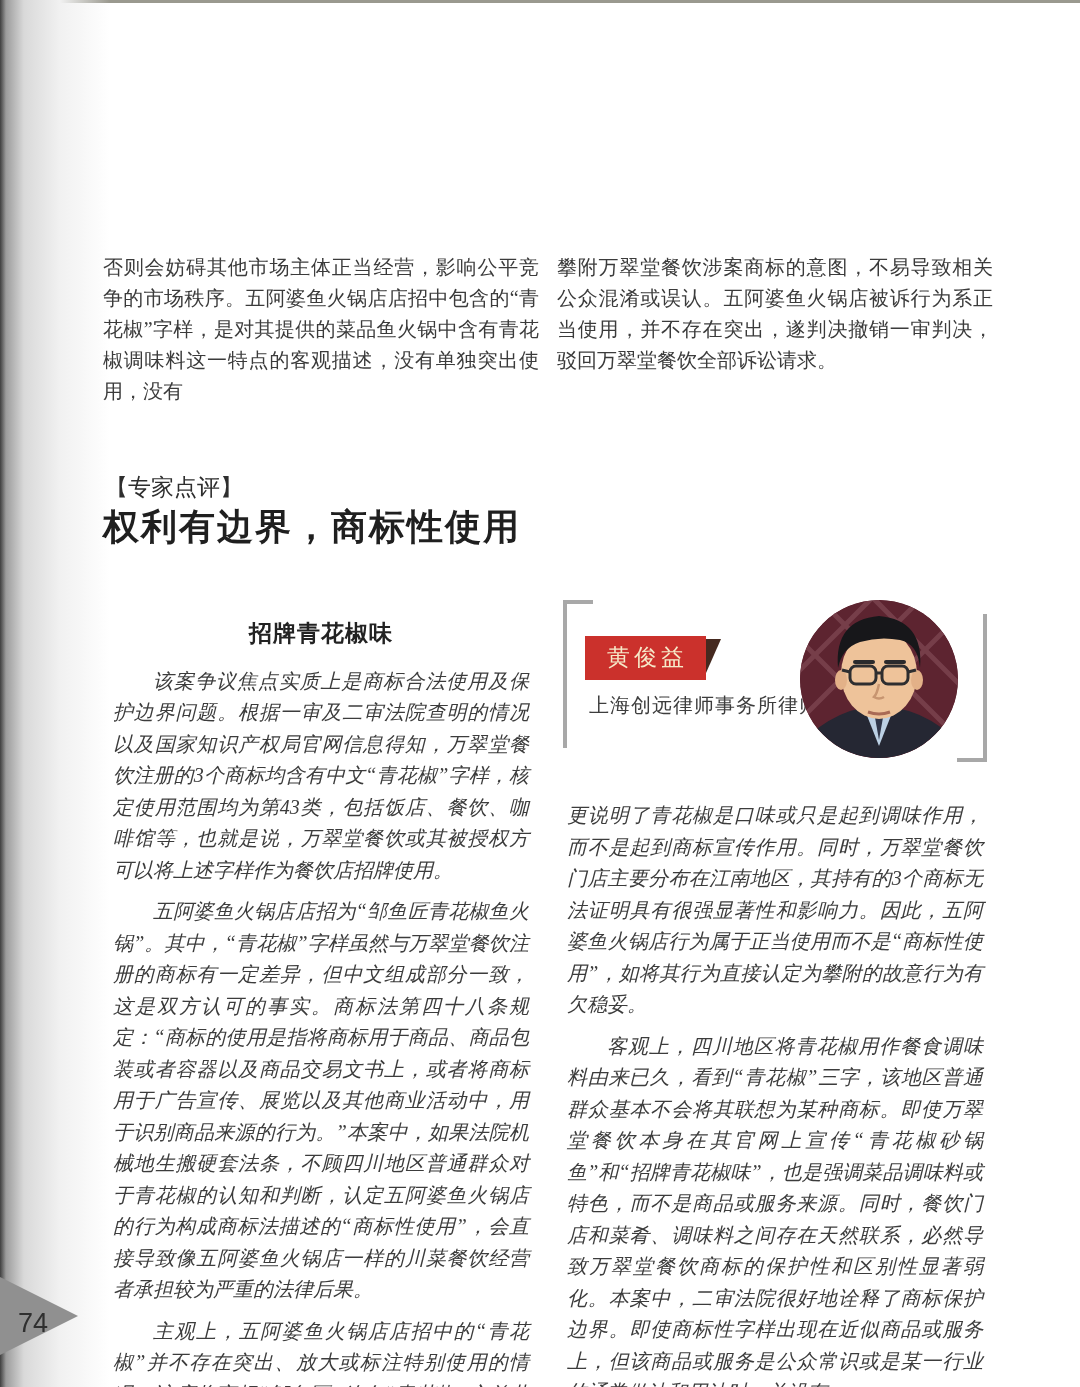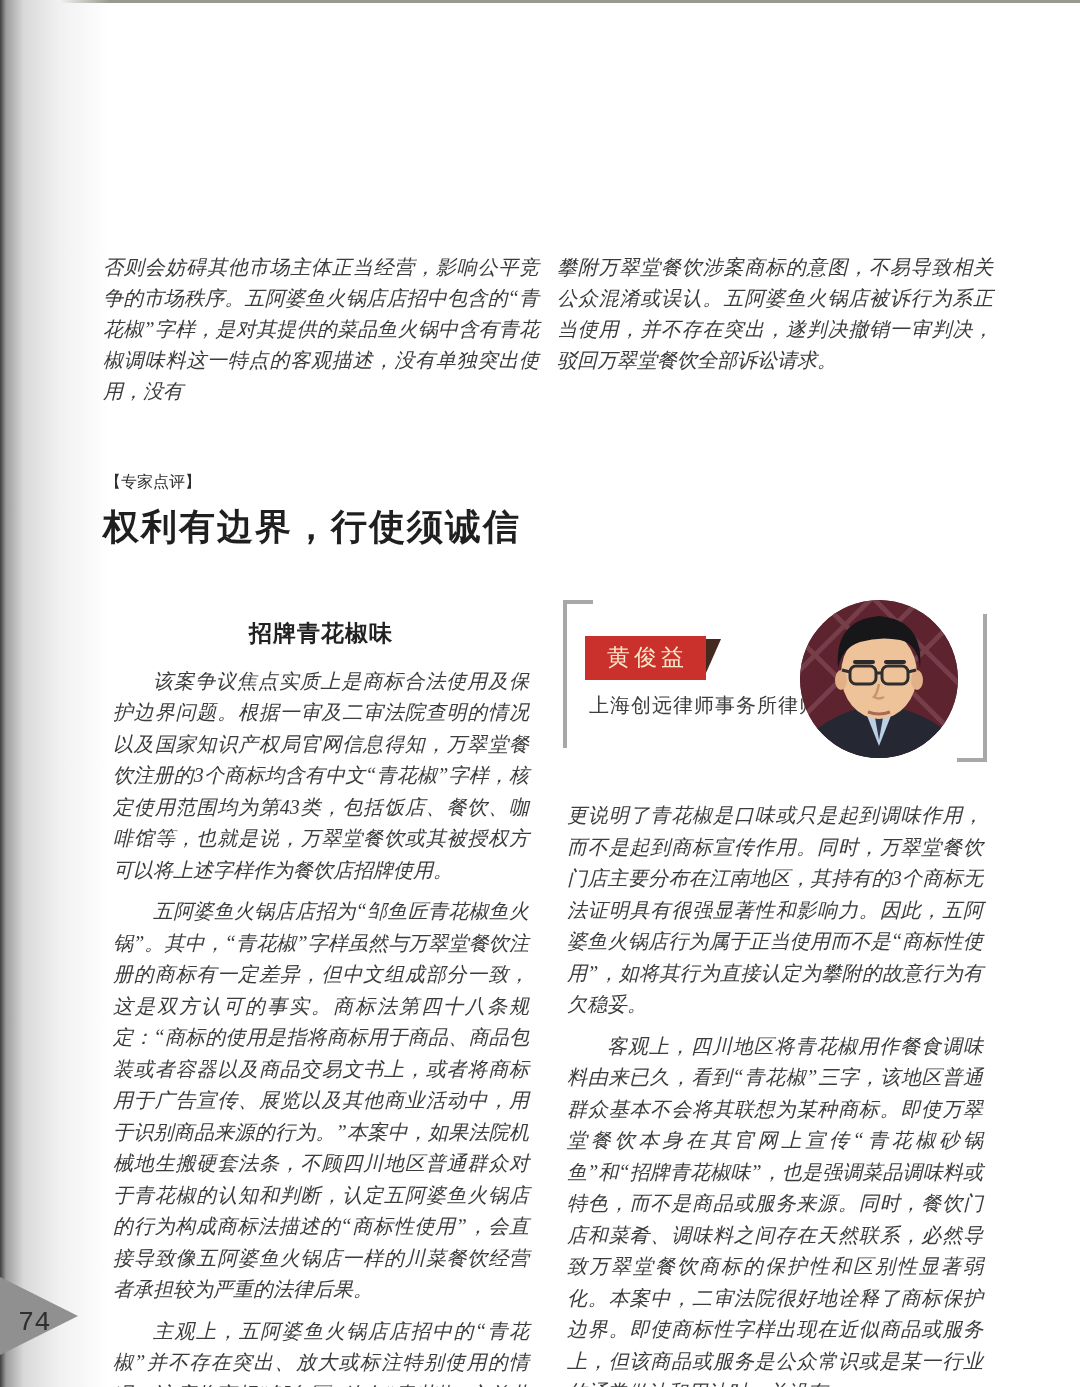--- a/index.html
+++ b/index.html
@@ -33,29 +33,28 @@
     color:#d2272b;font-style:italic;font-weight:bold;
   }
   .masthead .logo .cn{font-size:25px;letter-spacing:1px;}
   .masthead .logo .en{font-size:17px;letter-spacing:0.5px;}
   
   .intro-col{
     position:absolute;top:252px;width:436px;
     font-size:20px;line-height:31px;
     text-align:justify;word-break:break-all;
     color:#3b3b3b;
-    font-style:italic;
   }
   .intro-left{left:103px;}
   .intro-right{left:557px;}
   
   .kicker{
     position:absolute;left:105px;top:472px;
     font-family:"Liberation Sans","DejaVu Sans",sans-serif;
-    font-size:16px;color:#2e2e2e;
+    font-size:23px;color:#2e2e2e;
   }
   .big-title{
     position:absolute;left:103px;top:503px;
     font-family:"Liberation Sans","DejaVu Sans",sans-serif;
     font-size:36px;font-weight:bold;color:#1f1f1f;letter-spacing:2px;
   }
   
   .body-col{
     position:absolute;width:436px;
     font-size:20px;line-height:31.5px;
@@ -102,38 +101,38 @@
   .photo-wrap{
     position:absolute;left:243px;top:8px;width:158px;height:158px;
     border-radius:50%;overflow:hidden;background:#5d2430;
   }
   
   .page-corner{position:absolute;left:0;top:1277px;width:0;height:0;
     border-top:39px solid transparent;border-bottom:39px solid transparent;
     border-left:78px solid #909090;}
   .page-number{
     position:absolute;left:18px;top:1308px;
-    font-family:Liberation Mono, monospace;
+    font-family:Liberation Sans, sans-serif;
     font-size:27px;color:#2f2f2f;text-align:right;
   }
 </style>
 </head>
 <body>
 
 <div class="page">
 
   <div class="top-edge"></div>
   <div class="binding-shadow"></div>
 
 
   <div class="intro-col intro-left">否则会妨碍其他市场主体正当经营，影响公平竞争的市场秩序。五阿婆鱼火锅店店招中包含的“青花椒”字样，是对其提供的菜品鱼火锅中含有青花椒调味料这一特点的客观描述，没有单独突出使用，没有</div>
   <div class="intro-col intro-right">攀附万翠堂餐饮涉案商标的意图，不易导致相关公众混淆或误认。五阿婆鱼火锅店被诉行为系正当使用，并不存在突出，遂判决撤销一审判决，驳回万翠堂餐饮全部诉讼请求。</div>
 
   <div class="kicker">【专家点评】</div>
-  <div class="big-title">权利有边界，行使须诚信</div>
+  <div class="big-title">权利有边界，商标性使用</div>
 
   <div class="author-card">
     <div class="bracket bracket-tl"></div>
     <div class="bracket bracket-br"></div>
     <div class="name-badge">
       <span>黄俊益</span>
       <span class="fold"></span>
     </div>
     <div class="affiliation">上海创远律师事务所律师</div>
     <div class="photo-wrap">

